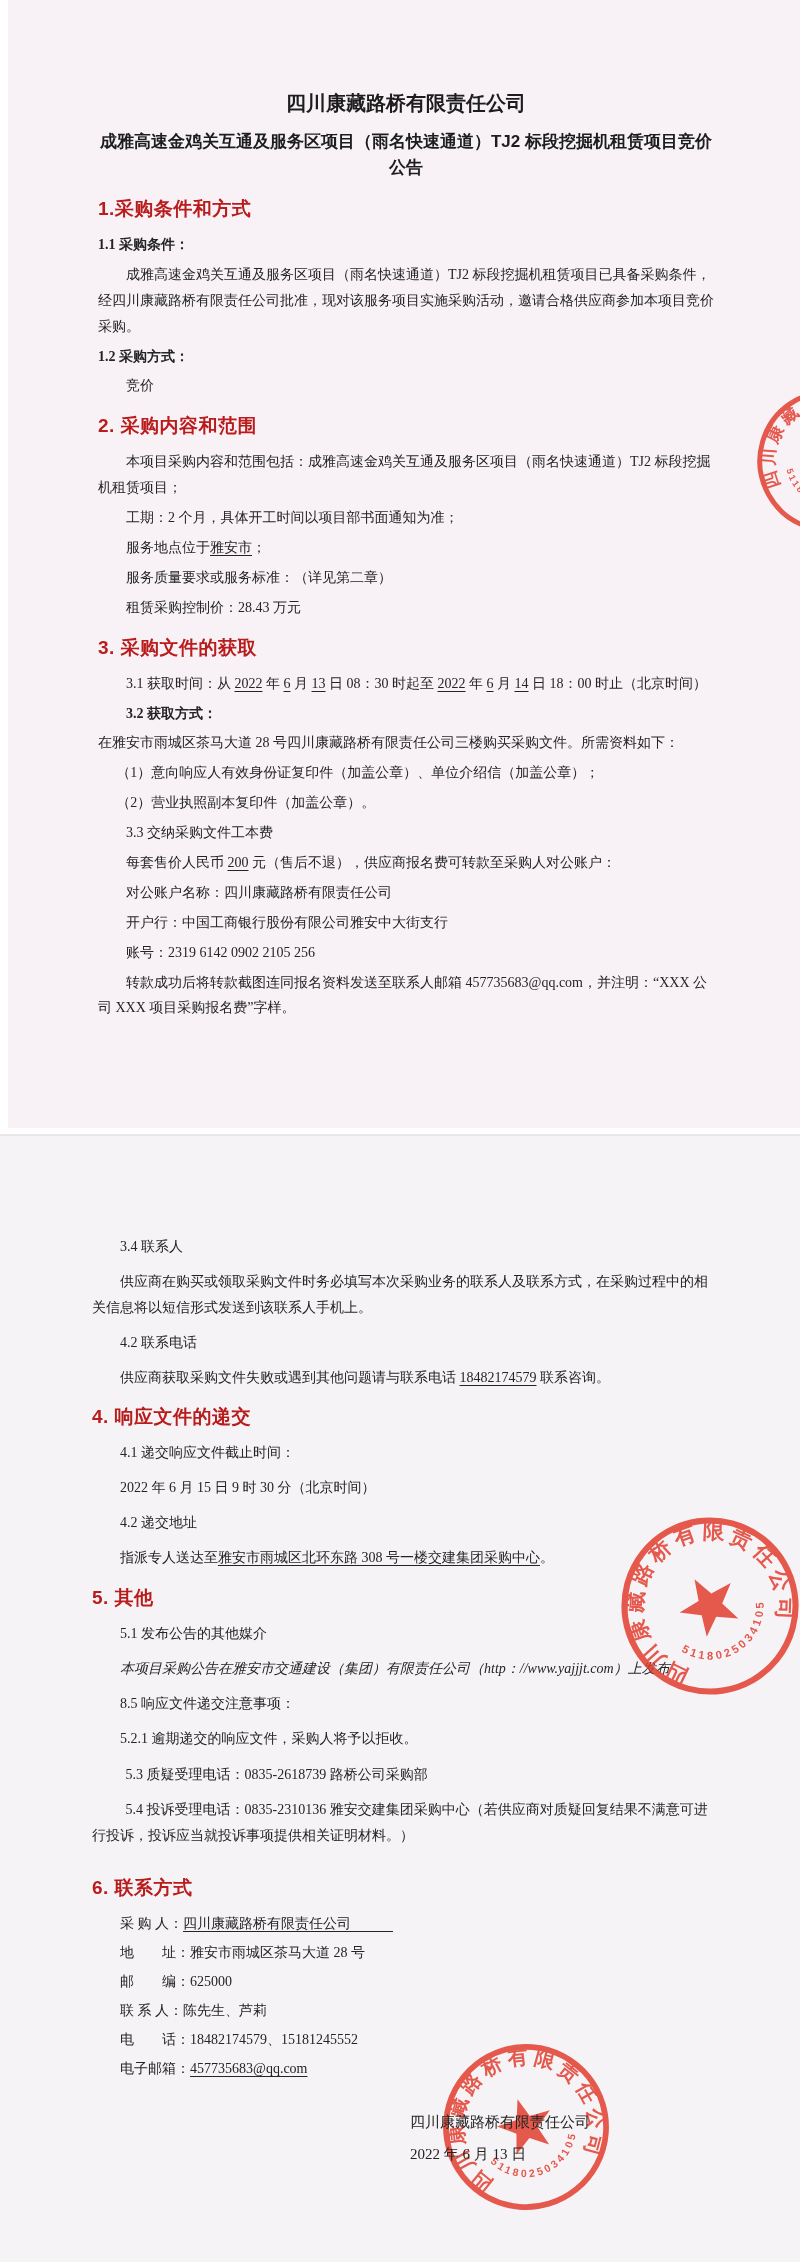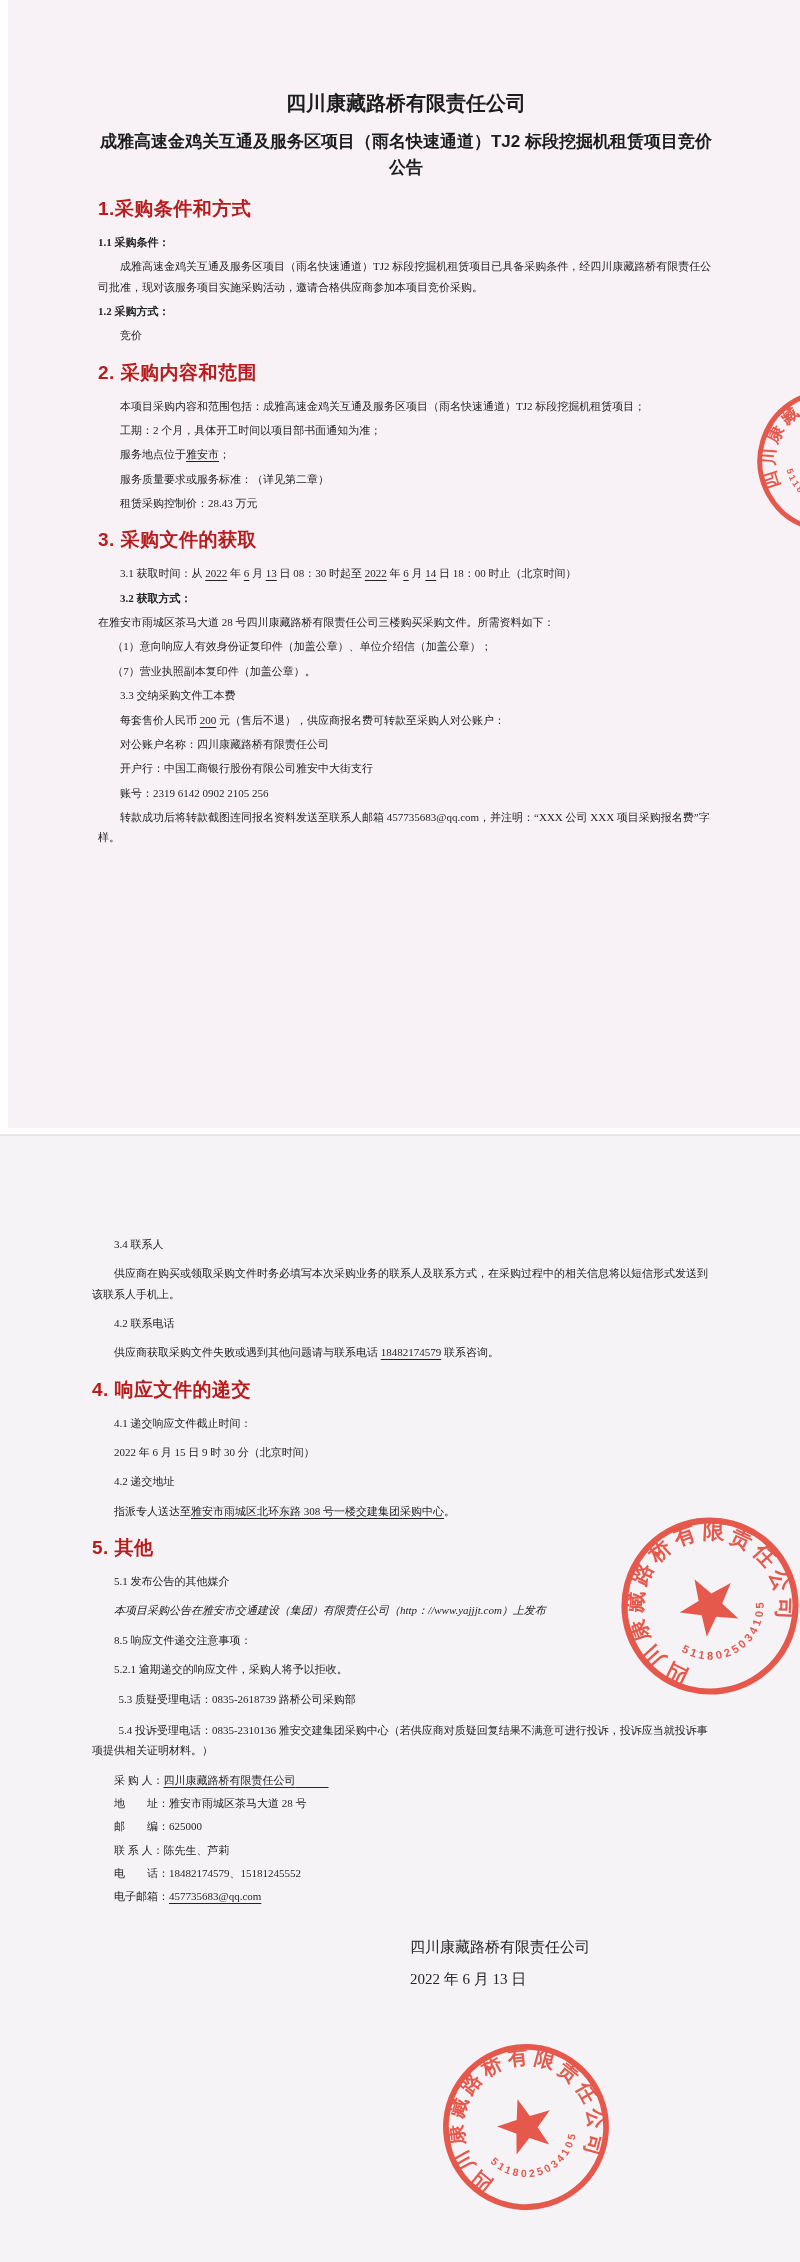--- a/index.html
+++ b/index.html
@@ -3,21 +3,21 @@
 <meta charset="utf-8">
 <style>
   html,body{margin:0;padding:0;background:#ffffff;}
   body{width:800px;font-family:"Liberation Serif","DejaVu Serif",serif;color:#242424;}
   .page{position:relative;overflow:hidden;box-sizing:border-box;}
   #page1{width:792px;margin-left:8px;height:1128px;background:#f8f2f7;padding:90px 86px 0 90px;}
   #page2{width:800px;height:1128px;margin-top:6px;background:#f6f3f6;border-top:2px solid #e9e5e9;padding:98px 84px 0 92px;}
   .t1{font-family:"Liberation Sans","DejaVu Sans",sans-serif;font-weight:bold;font-size:20px;text-align:center;margin:0 0 12px;color:#1d1d1d;}
   .t2{font-family:"Liberation Sans","DejaVu Sans",sans-serif;font-weight:bold;font-size:17px;line-height:1.5;text-align:center;margin:0 auto 16px;max-width:662px;color:#1d1d1d;}
   .h{font-family:"Liberation Sans","DejaVu Sans",sans-serif;font-weight:bold;font-size:19px;margin:14px 0 10px;color:#b91c1c;letter-spacing:.5px;}
-  .p{font-size:11px;line-height:1.85;margin:0 0 4px;}
+  .p{font-size:14px;line-height:1.85;margin:0 0 4px;}
   #page2 .p{margin:0 0 9px;}
   #page2 .p.ct{margin:0 0 3px;}
   .ind{text-indent:2em;}
   .ind2{text-indent:2.4em;}
   .item{padding-left:1.3em;}
   .wide{margin-right:-58px;font-style:italic;}
   .semi{font-weight:600;}
   .gap{margin-top:10px !important;}
   .mt{margin-top:26px;}
   .ul{text-decoration:underline;text-underline-offset:3px;}
@@ -42,21 +42,21 @@
       <div class="p ind"><span>本项目采购内容和范围包括：成雅高速金鸡关互通及服务区项目（雨名快速通道）TJ2 标段挖掘机租赁项目；</span></div>
       <div class="p ind"><span>工期：2 个月，具体开工时间以项目部书面通知为准；</span></div>
       <div class="p ind"><span>服务地点位于</span><span class="ul">雅安市</span><span>；</span></div>
       <div class="p ind"><span>服务质量要求或服务标准：（详见第二章）</span></div>
       <div class="p ind"><span>租赁采购控制价：28.43 万元</span></div>
       <div class="h"><span>3. 采购文件的获取</span></div>
       <div class="p ind"><span>3.1 获取时间：从 </span><span class="ul">2022</span><span> 年 </span><span class="ul">6</span><span> 月 </span><span class="ul">13</span><span> 日 08：30 时起至 </span><span class="ul">2022</span><span> 年 </span><span class="ul">6</span><span> 月 </span><span class="ul">14</span><span> 日 18：00 时止（北京时间）</span></div>
       <div class="p ind semi"><span>3.2 获取方式：</span></div>
       <div class="p"><span>在雅安市雨城区茶马大道 28 号四川康藏路桥有限责任公司三楼购买采购文件。所需资料如下：</span></div>
       <div class="p item"><span>（1）意向响应人有效身份证复印件（加盖公章）、单位介绍信（加盖公章）；</span></div>
-      <div class="p item"><span>（7）营业执照副本复印件（加盖公章）。</span></div>
+      <div class="p item"><span>（2）营业执照副本复印件（加盖公章）。</span></div>
       <div class="p ind"><span>3.3 交纳采购文件工本费</span></div>
       <div class="p ind"><span>每套售价人民币 </span><span class="ul">200</span><span> 元（售后不退），供应商报名费可转款至采购人对公账户：</span></div>
       <div class="p ind"><span>对公账户名称：四川康藏路桥有限责任公司</span></div>
       <div class="p ind"><span>开户行：中国工商银行股份有限公司雅安中大街支行</span></div>
       <div class="p ind"><span>账号：2319 6142 0902 2105 256</span></div>
       <div class="p ind"><span>转款成功后将转款截图连同报名资料发送至联系人邮箱 457735683@qq.com，并注明：“XXX 公司 XXX 项目采购报名费”字样。</span></div>
     </div>
   <div class="seal" id="seal-a" style="top:385px;left:745px;transform:rotate(16deg);">
       <svg viewBox="0 0 200 200" width="152" height="152">
         <defs>
@@ -82,20 +82,21 @@
       <div class="p ind"><span>2022 年 6 月 15 日 9 时 30 分（北京时间）</span></div>
       <div class="p ind"><span>4.2 递交地址</span></div>
       <div class="p ind"><span>指派专人送达至</span><span class="ul">雅安市雨城区北环东路 308 号一楼交建集团采购中心</span><span>。</span></div>
       <div class="h"><span>5. 其他</span></div>
       <div class="p ind"><span>5.1 发布公告的其他媒介</span></div>
       <div class="p ind wide"><span>本项目采购公告在雅安市交通建设（集团）有限责任公司（http：//www.yajjjt.com）上发布</span></div>
       <div class="p ind"><span>8.5 响应文件递交注意事项：</span></div>
       <div class="p ind"><span>5.2.1 逾期递交的响应文件，采购人将予以拒收。</span></div>
       <div class="p ind2 gap"><span>5.3 质疑受理电话：0835-2618739 路桥公司采购部</span></div>
       <div class="p ind2 gap"><span>5.4 投诉受理电话：0835-2310136 雅安交建集团采购中心（若供应商对质疑回复结果不满意可进行投诉，投诉应当就投诉事项提供相关证明材料。）</span></div>
+      <div class="h mt"><span>6. 联系方式</span></div>
       <div class="p ind ct"><span>采 购 人：</span><span class="ul">四川康藏路桥有限责任公司</span><span class="ul">　　　</span></div>
       <div class="p ind ct"><span>地　　址：雅安市雨城区茶马大道 28 号</span></div>
       <div class="p ind ct"><span>邮　　编：625000</span></div>
       <div class="p ind ct"><span>联 系 人：陈先生、芦莉</span></div>
       <div class="p ind ct"><span>电　　话：18482174579、15181245552</span></div>
       <div class="p ind ct"><span>电子邮箱：</span><span class="ul">457735683@qq.com</span></div>
     </div>
   <div id="sig">
     <div class="row">四川康藏路桥有限责任公司</div>
     <div class="row">2022 年 6 月 13 日</div>

